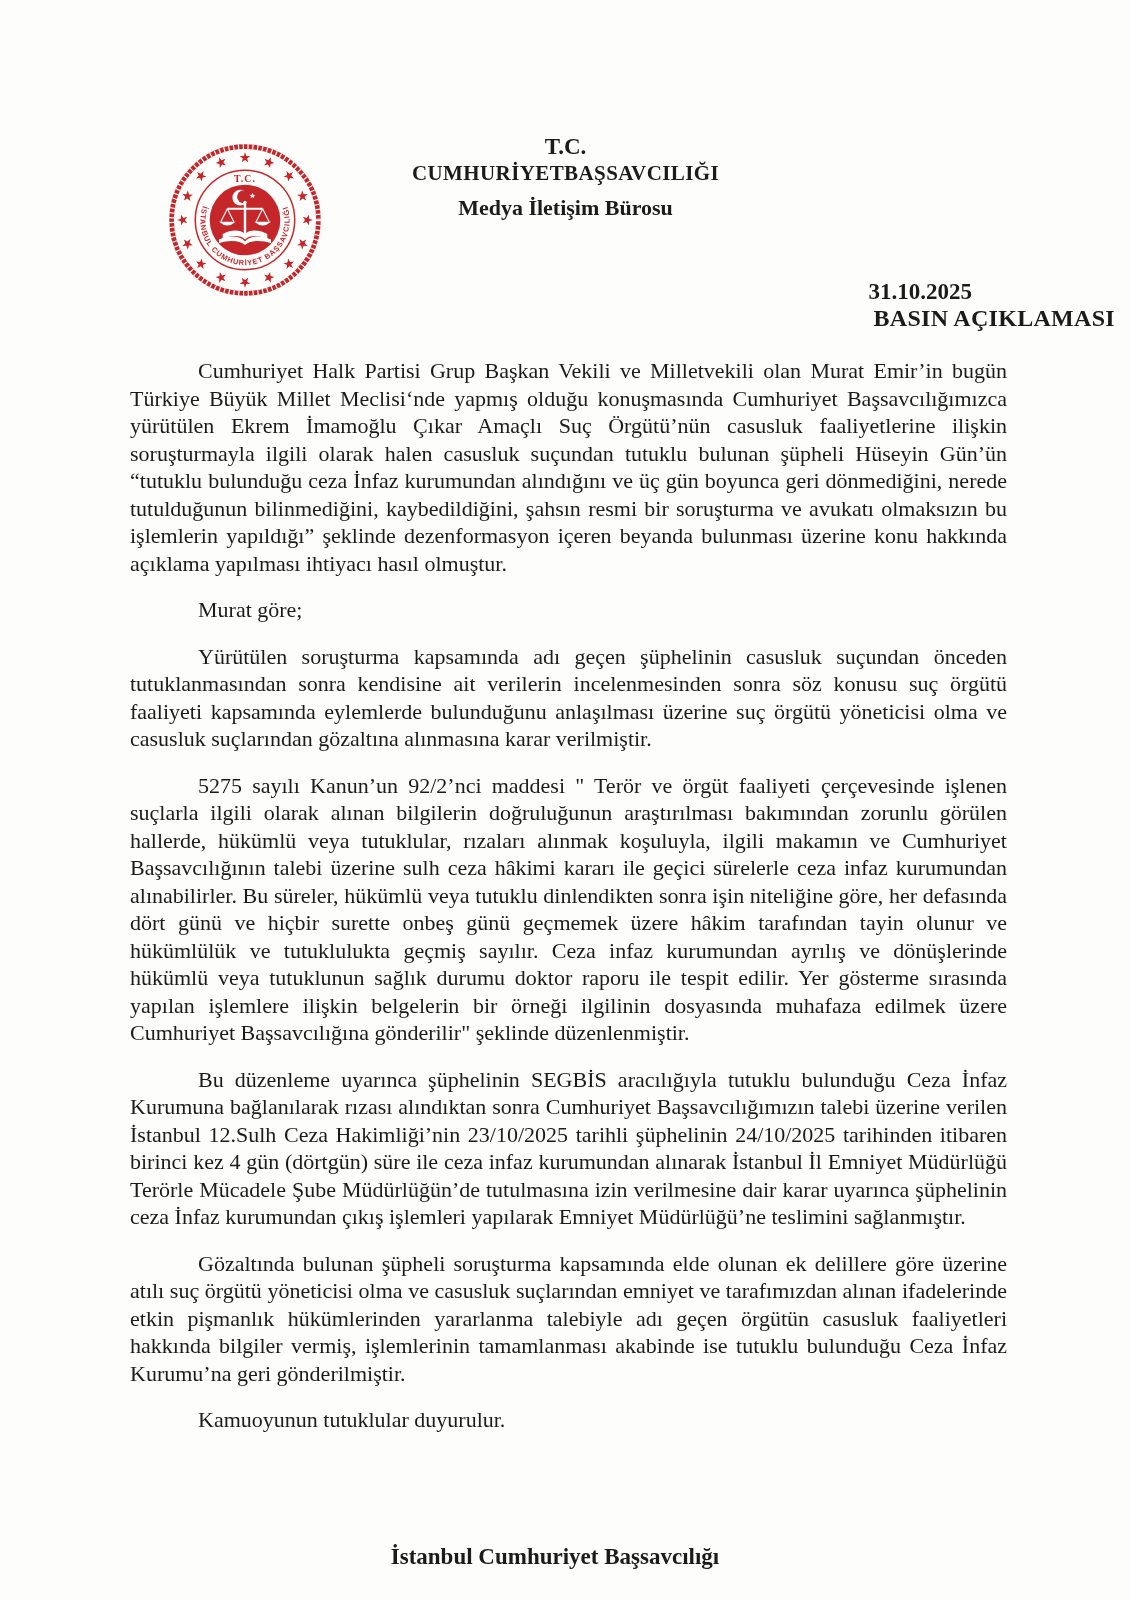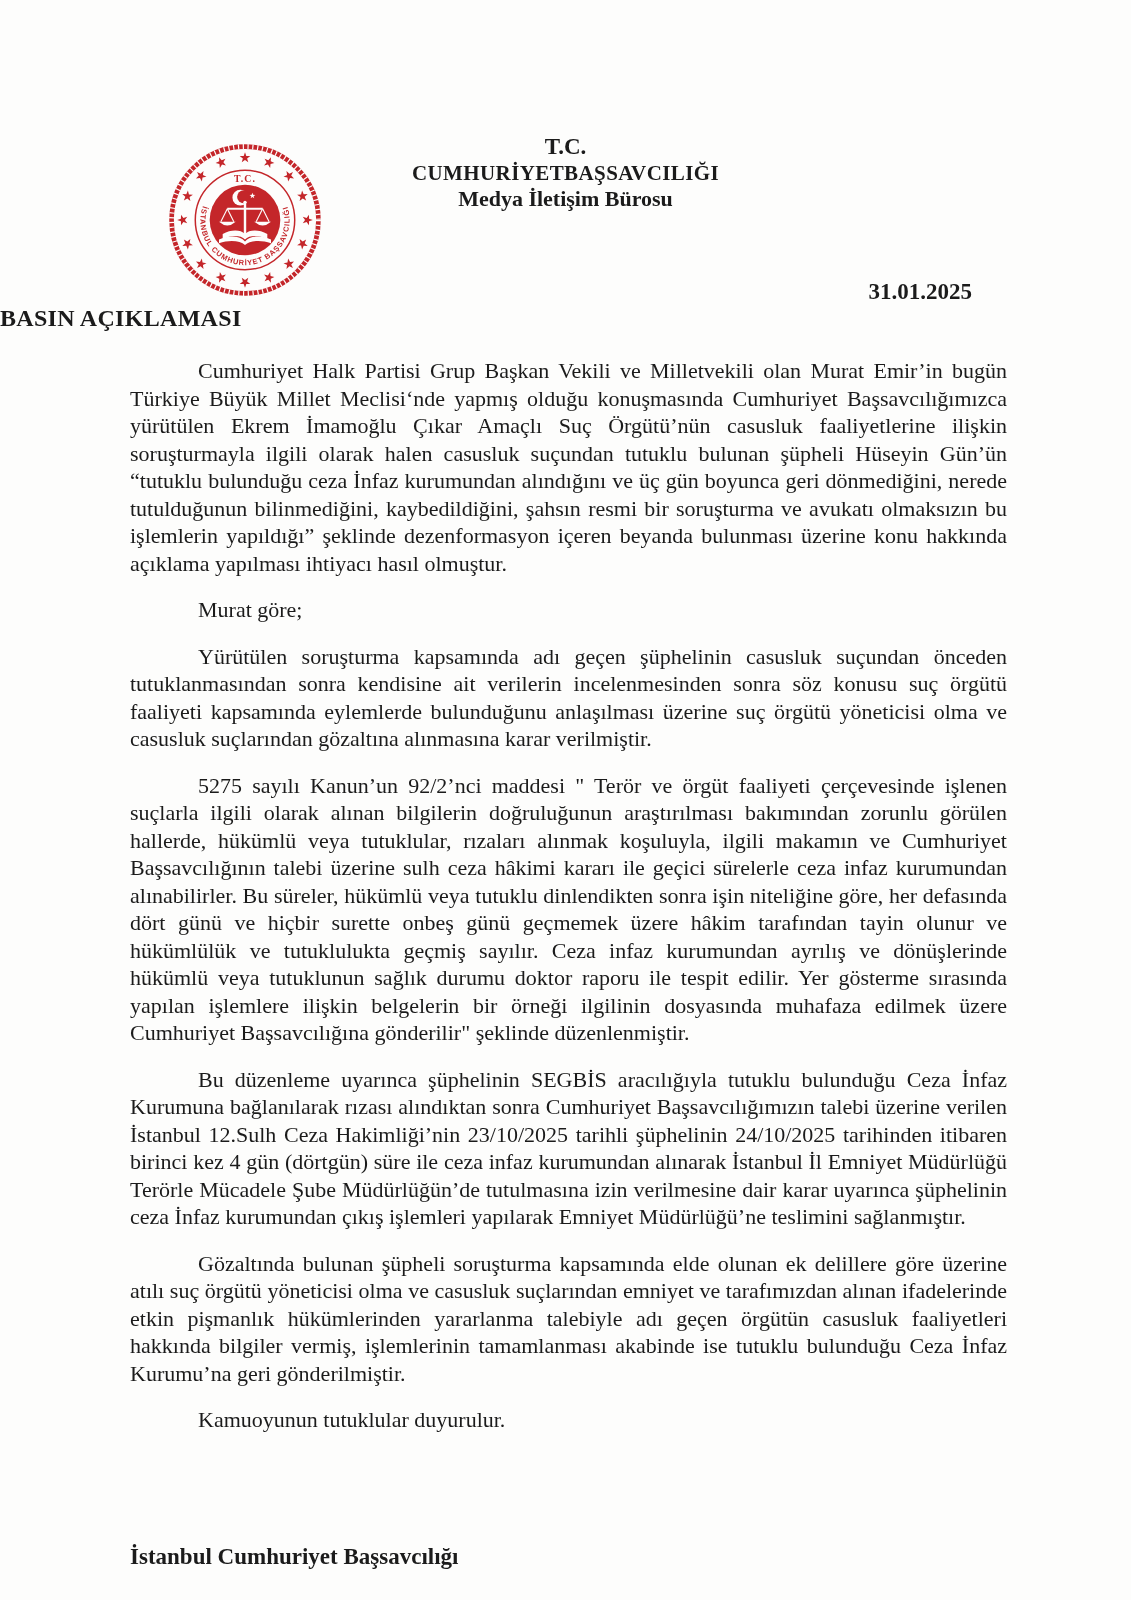--- a/index.html
+++ b/index.html
@@ -29,36 +29,36 @@
     top: 134px;
     left: 0;
     width: 100%;
     text-align: center;
     font-weight: bold;
     line-height: 26px;
   }
   .lh-tc      { font-size: 23px; }
   .lh-city    { font-size: 23px; letter-spacing: 0.4px; }
   .lh-office  { font-size: 21px; letter-spacing: 0.4px; }
-  .lh-bureau  { font-size: 22px; }
+  .lh-bureau  { font-size: 22px; margin-top: 9px; }
   .date {
     position: absolute;
     top: 279px;
     left: 0;
     width: 972px;
     text-align: right;
     font-weight: bold;
     font-size: 23px;
   }
   .title {
     position: absolute;
     top: 305px;
     left: 0;
     width: 1115px;
-    text-align: left;
+    text-align: right;
     font-weight: bold;
     font-size: 24px;
     letter-spacing: 0.3px;
   }
   .body-text {
     position: absolute;
     left: 130px;
     top: 343px;
     width: 877px;
     font-size: 22px;
@@ -67,21 +67,21 @@
   }
   .body-text p {
     margin: 14px 0 19px 0;
     text-indent: 68px;
   }
   .signature {
     position: absolute;
     top: 1544px;
     left: 130px;
     width: 850px;
-    text-align: left;
+    text-align: center;
     font-weight: bold;
     font-size: 23px;
   }
 </style>
 </head>
 <body>
 
 <div class="page">
 
   <div class="seal">
@@ -149,21 +149,21 @@
       </g>
     </svg>
   </div>
 
   <div class="letterhead">
     <div class="lh-tc">T.C.</div>
     <div class="lh-office">CUMHURİYETBAŞSAVCILIĞI</div>
     <div class="lh-bureau">Medya İletişim Bürosu</div>
   </div>
 
-  <div class="date">31.01.2025</div>
+  <div class="date">31.10.2025</div>
 
   <div class="title">BASIN AÇIKLAMASI</div>
 
   <div class="body-text">
     <p>Cumhuriyet Halk Partisi Grup Başkan Vekili ve Milletvekili olan Murat Emir’in bugün Türkiye Büyük Millet Meclisi‘nde yapmış olduğu konuşmasında Cumhuriyet Başsavcılığımızca yürütülen Ekrem İmamoğlu Çıkar Amaçlı Suç Örgütü’nün casusluk faaliyetlerine ilişkin soruşturmayla ilgili olarak halen casusluk suçundan tutuklu bulunan şüpheli Hüseyin Gün’ün “tutuklu bulunduğu ceza İnfaz kurumundan alındığını ve üç gün boyunca geri dönmediğini, nerede tutulduğunun bilinmediğini, kaybedildiğini, şahsın resmi bir soruşturma ve avukatı olmaksızın bu işlemlerin yapıldığı” şeklinde dezenformasyon içeren beyanda bulunması üzerine konu hakkında açıklama yapılması ihtiyacı hasıl olmuştur.</p>
     <p>Murat göre;</p>
     <p>Yürütülen soruşturma kapsamında adı geçen şüphelinin casusluk suçundan önceden tutuklanmasından sonra kendisine ait verilerin incelenmesinden sonra söz konusu suç örgütü faaliyeti kapsamında eylemlerde bulunduğunu anlaşılması üzerine suç örgütü yöneticisi olma ve casusluk suçlarından gözaltına alınmasına karar verilmiştir.</p>
     <p>5275 sayılı Kanun’un 92/2’nci maddesi " Terör ve örgüt faaliyeti çerçevesinde işlenen suçlarla ilgili olarak alınan bilgilerin doğruluğunun araştırılması bakımından zorunlu görülen hallerde, hükümlü veya tutuklular, rızaları alınmak koşuluyla, ilgili makamın ve Cumhuriyet Başsavcılığının talebi üzerine sulh ceza hâkimi kararı ile geçici sürelerle ceza infaz kurumundan alınabilirler. Bu süreler, hükümlü veya tutuklu dinlendikten sonra işin niteliğine göre, her defasında dört günü ve hiçbir surette onbeş günü geçmemek üzere hâkim tarafından tayin olunur ve hükümlülük ve tutuklulukta geçmiş sayılır. Ceza infaz kurumundan ayrılış ve dönüşlerinde hükümlü veya tutuklunun sağlık durumu doktor raporu ile tespit edilir. Yer gösterme sırasında yapılan işlemlere ilişkin belgelerin bir örneği ilgilinin dosyasında muhafaza edilmek üzere Cumhuriyet Başsavcılığına gönderilir" şeklinde düzenlenmiştir.</p>
     <p>Bu düzenleme uyarınca şüphelinin SEGBİS aracılığıyla tutuklu bulunduğu Ceza İnfaz Kurumuna bağlanılarak rızası alındıktan sonra Cumhuriyet Başsavcılığımızın talebi üzerine verilen İstanbul 12.Sulh Ceza Hakimliği’nin 23/10/2025 tarihli şüphelinin 24/10/2025 tarihinden itibaren birinci kez 4 gün (dörtgün) süre ile ceza infaz kurumundan alınarak İstanbul İl Emniyet Müdürlüğü Terörle Mücadele Şube Müdürlüğün’de tutulmasına izin verilmesine dair karar uyarınca şüphelinin ceza İnfaz kurumundan çıkış işlemleri yapılarak Emniyet Müdürlüğü’ne teslimini sağlanmıştır.</p>
     <p>Gözaltında bulunan şüpheli soruşturma kapsamında elde olunan ek delillere göre üzerine atılı suç örgütü yöneticisi olma ve casusluk suçlarından emniyet ve tarafımızdan alınan ifadelerinde etkin pişmanlık hükümlerinden yararlanma talebiyle adı geçen örgütün casusluk faaliyetleri hakkında bilgiler vermiş, işlemlerinin tamamlanması akabinde ise tutuklu bulunduğu Ceza İnfaz Kurumu’na geri gönderilmiştir.</p>

